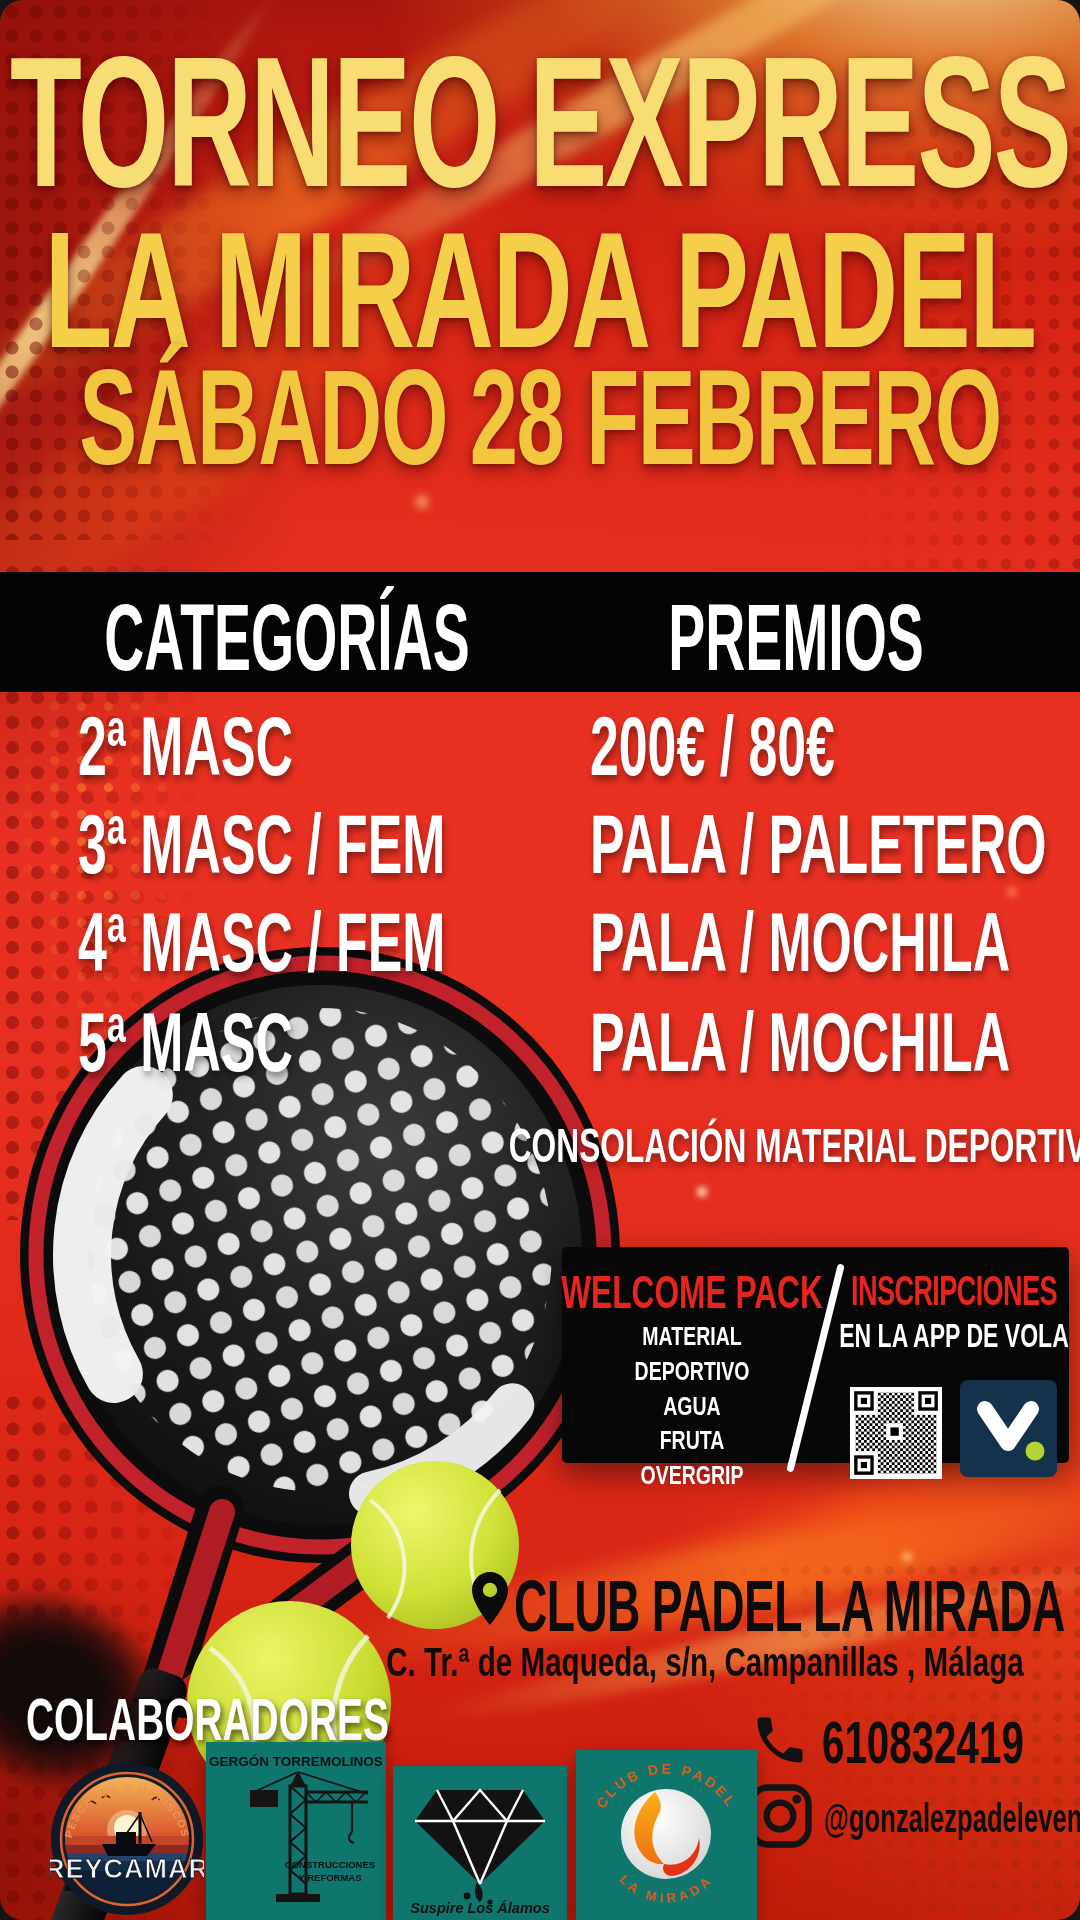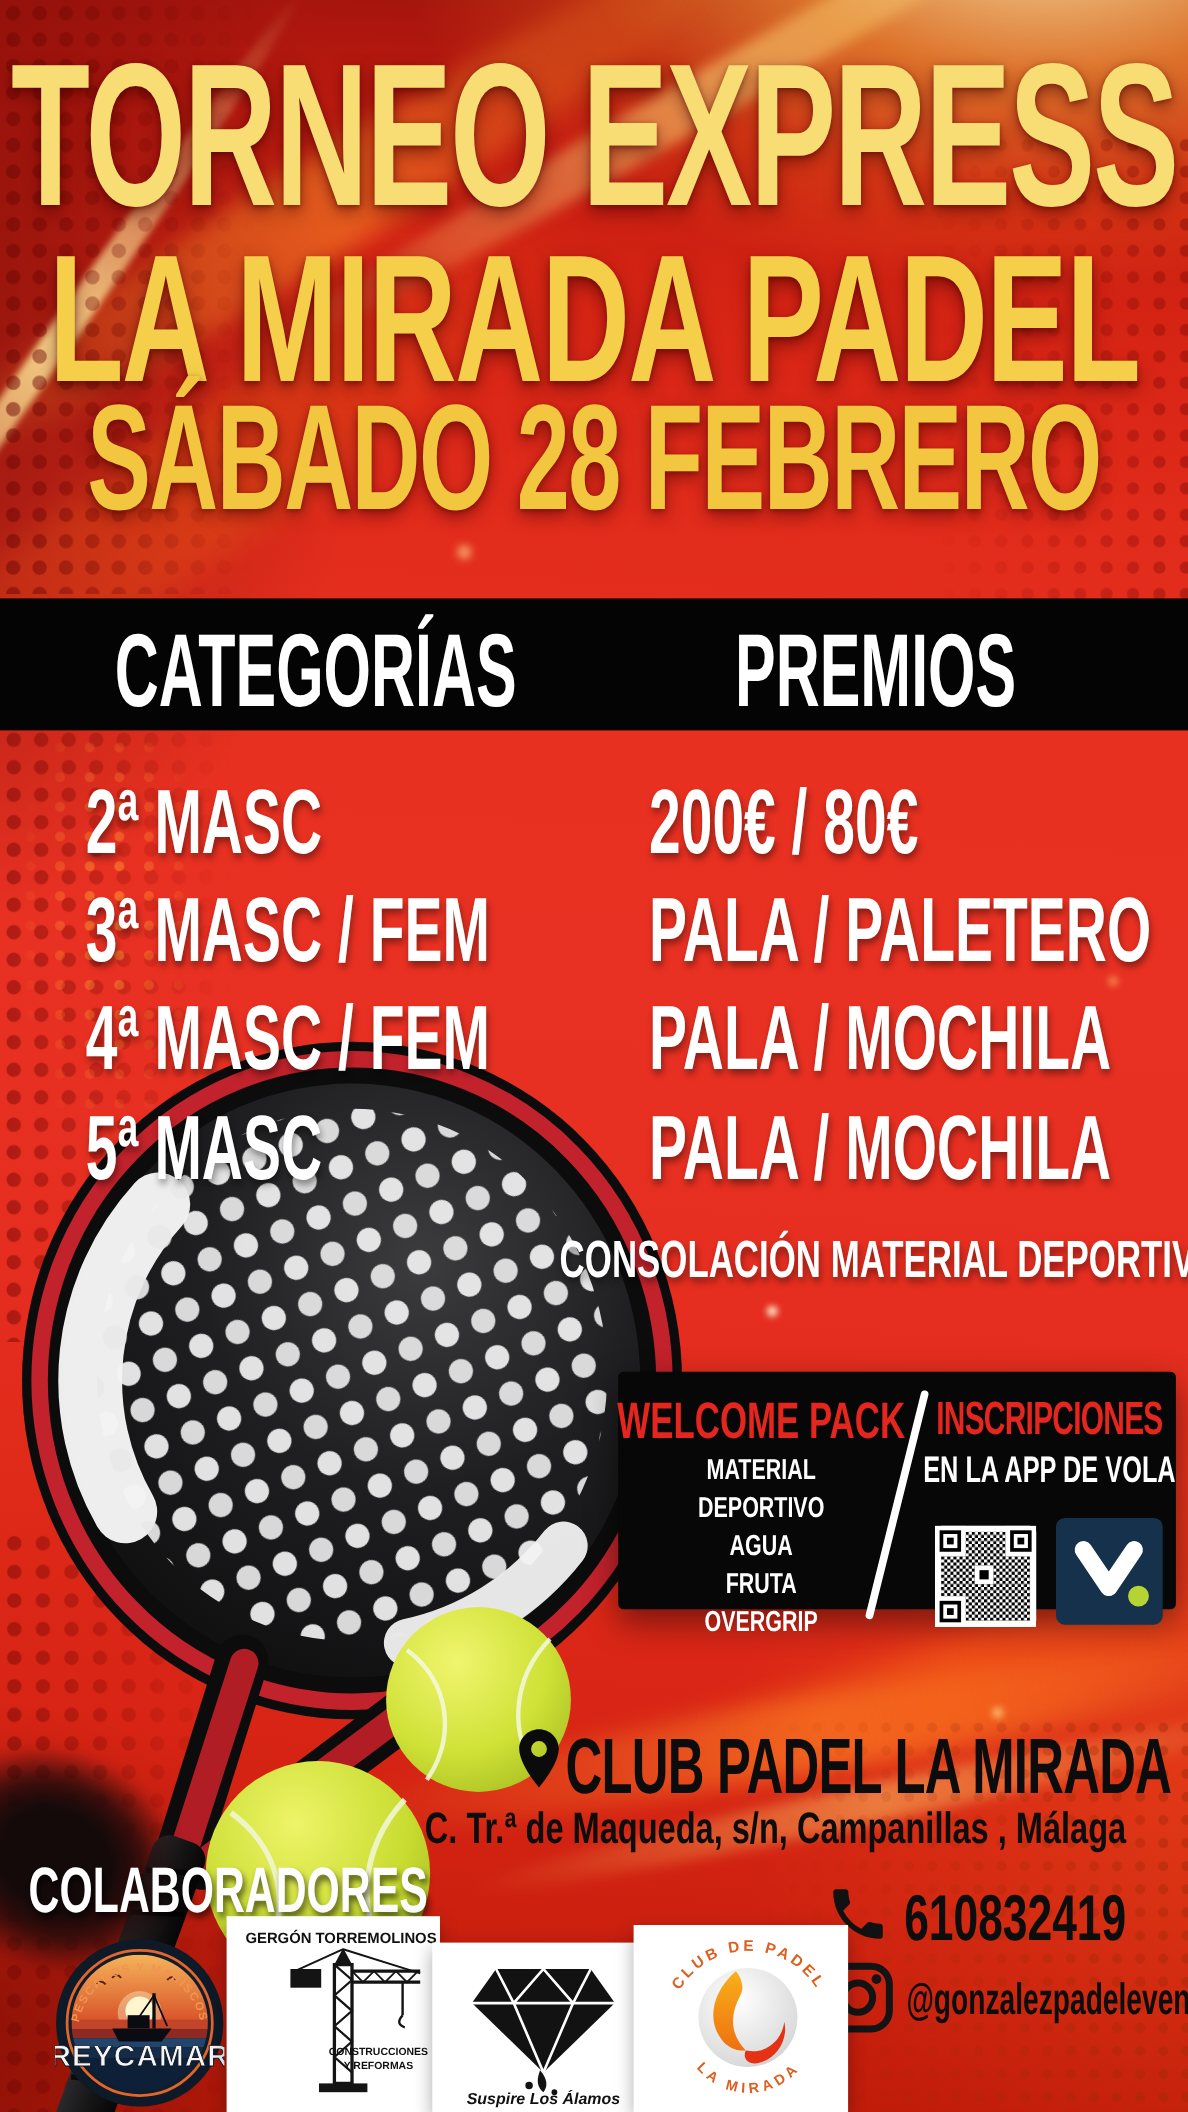--- a/index.html
+++ b/index.html
@@ -1,17 +1,17 @@
 <!DOCTYPE html>
 <html><head>
 <meta charset="utf-8">
 <style>
   html,body{margin:0;padding:0;background:#151515;}
   .poster{position:relative;width:1080px;height:1920px;margin:0 auto;overflow:hidden;
-    font-family:"Liberation Sans","DejaVu Sans",sans-serif;}
+    font-family:"Liberation Sans","DejaVu Sans",sans-serif;border-radius:23px;}
   .abs{position:absolute;}
   .t{position:absolute;font-weight:700;white-space:nowrap;line-height:1;}
   .cC{transform-origin:center top;}
   .cL{transform-origin:left top;}
   
   .bg{position:absolute;inset:0;background:
     radial-gradient(900px 520px at 88% -4%, rgba(255,238,175,.95), rgba(255,176,62,.6) 28%, rgba(255,120,30,.28) 48%, rgba(255,120,30,0) 66%),
     radial-gradient(760px 900px at -12% 16%, rgba(75,2,4,.6), rgba(75,2,4,0) 62%),
     radial-gradient(820px 640px at 108% 84%, rgba(255,122,32,.28), rgba(255,122,32,0) 62%),
     radial-gradient(700px 500px at -6% 96%, rgba(90,6,4,.55), rgba(90,6,4,0) 60%),
@@ -52,21 +52,21 @@
       1010px 890px 6px 3px rgba(255,190,110,.5),152px 1052px 5px 2px rgba(255,170,90,.55),
       586px 1136px 5px 2px rgba(255,240,200,.75);}
   .band{position:absolute;left:0;top:544px;width:1080px;height:120px;background:#040404;}
   .shadowT{text-shadow:0 6px 18px rgba(70,0,0,.5),0 2px 5px rgba(80,0,0,.45);}
   .shadowW{text-shadow:2px 4px 8px rgba(0,0,0,.4);}
   .wbox{position:absolute;left:562px;top:1247px;width:507px;height:216px;background:#070707;border-radius:5px;
       box-shadow:0 12px 30px rgba(0,0,0,.45);}
   .slash{position:absolute;left:250px;top:14px;width:7px;height:214px;background:#fff;border-radius:4px;transform:rotate(14deg);}
   .qr{position:absolute;left:288px;top:140px;width:92px;height:92px;background:#fff;border-radius:6px;}
   .vola{position:absolute;left:398px;top:133px;width:97px;height:97px;border-radius:8px;background:#15314b;}
-  .logoBox{position:absolute;background:#ffffff;box-shadow:0 6px 16px rgba(0,0,0,.35);padding-left:14px;}
+  .logoBox{position:absolute;background:#0f766e;box-shadow:0 6px 16px rgba(0,0,0,.35);}
 </style>
 </head>
 <body>
 
 <div class="poster">
 
   <div class="bg"></div>
   <div class="streak s1"></div>
   <div class="streak s2"></div>
   <div class="streak s3"></div>
@@ -141,21 +141,21 @@
     <circle cx="103" cy="103" r="102" fill="url(#ballG2)"></circle>
     <path d="M24 48 C76 86 80 148 46 192" fill="none" stroke="#f2f6da" stroke-width="5" opacity="0.85"></path>
     <path d="M182 36 C140 80 136 146 172 186" fill="none" stroke="#f2f6da" stroke-width="5" opacity="0.85"></path>
   </svg>
   <div class="abs blobBL" style="z-index:1;"></div>
 
   <div class="t cC shadowT" style="left:50%;top:30px;font-size:168px;letter-spacing:-3px;color:#f8dc74;transform:translateX(-50%) scale(0.70,1.10);z-index:3;">TORNEO EXPRESS</div>
   <div class="t cC shadowT" style="left:50%;top:207px;font-size:150px;letter-spacing:-2px;color:#f6cf4a;transform:translateX(-50%) scale(0.74,1.10);z-index:3;">LA MIRADA PADEL</div>
   <div class="t cC shadowT" style="left:50%;top:348px;font-size:124px;letter-spacing:-2px;color:#f2c63e;transform:translateX(-50%) scale(0.70,1.10);z-index:3;">SÁBADO 28 FEBRERO</div>
 
-  <div class="band" style="z-index:3;">
+  <div class="band" style="z-index:3;margin-top:28px;">
     <span class="t cC" style="left:287px;top:18px;font-size:84px;color:#fff;transform:translateX(-50%) scale(0.66,1.12);">CATEGORÍAS</span>
     <span class="t cC" style="left:796px;top:18px;font-size:84px;color:#fff;transform:translateX(-50%) scale(0.66,1.12);">PREMIOS</span>
   </div>
 
   <div class="t cL shadowW" style="left:78px;top:706px;font-size:74px;color:#fff;transform:scale(0.70,1.12);z-index:3;">2ª MASC</div>
   <div class="t cL shadowW" style="left:78px;top:804px;font-size:74px;color:#fff;transform:scale(0.70,1.12);z-index:3;">3ª MASC / FEM</div>
   <div class="t cL shadowW" style="left:78px;top:902px;font-size:74px;color:#fff;transform:scale(0.70,1.12);z-index:3;">4ª MASC / FEM</div>
   <div class="t cL shadowW" style="left:78px;top:1002px;font-size:74px;color:#fff;transform:scale(0.70,1.12);z-index:3;">5ª MASC</div>
   <div class="t cL shadowW" style="left:590px;top:706px;font-size:74px;color:#fff;transform:scale(0.70,1.12);z-index:3;">200€ / 80€</div>
   <div class="t cL shadowW" style="left:590px;top:804px;font-size:74px;color:#fff;transform:scale(0.70,1.12);z-index:3;">PALA / PALETERO</div>

